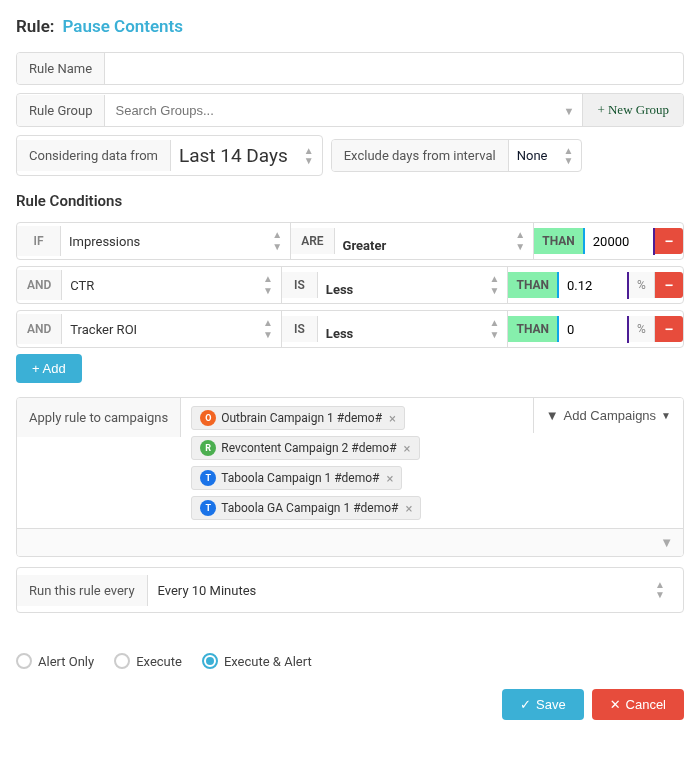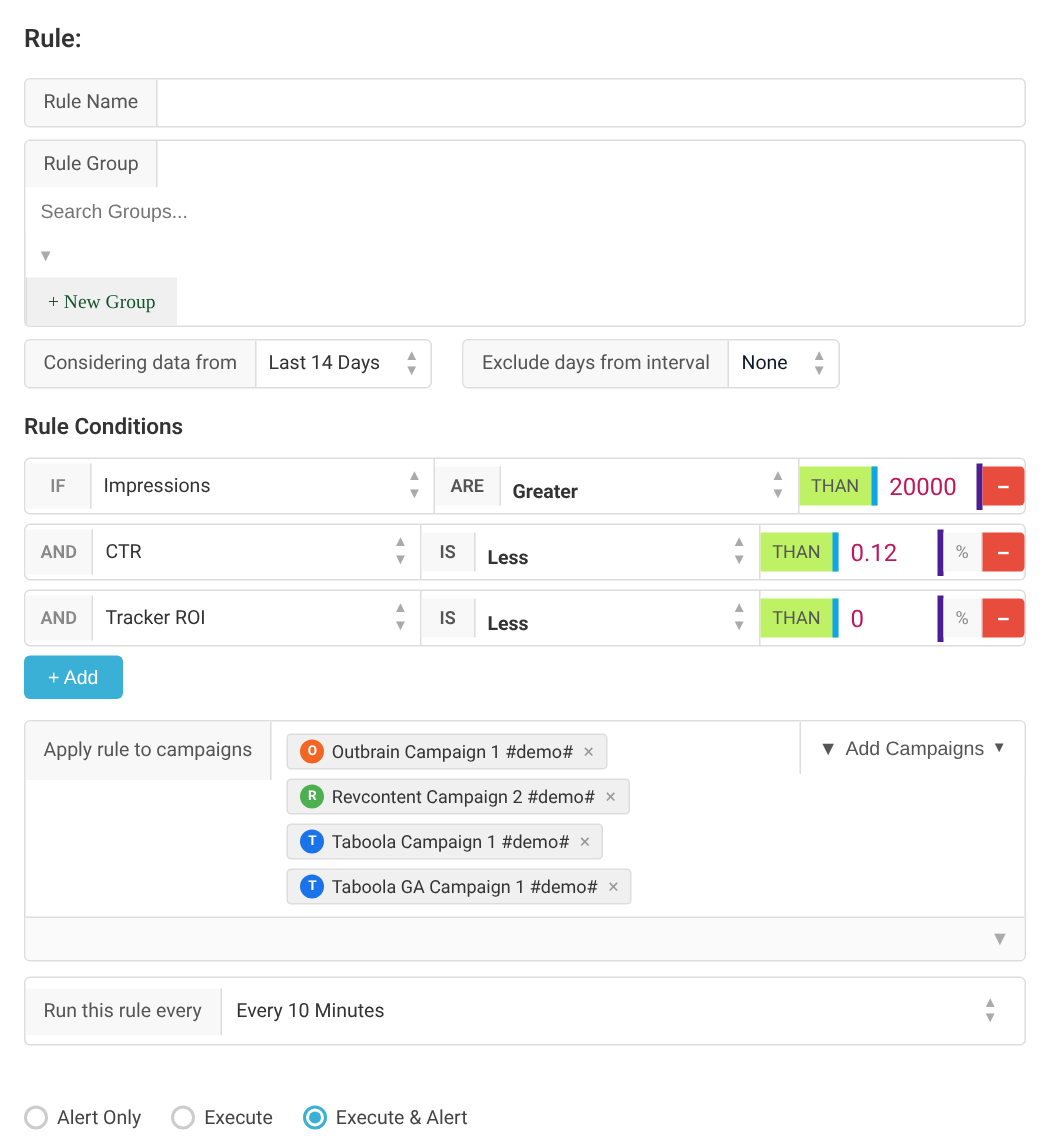--- a/index.html
+++ b/index.html
@@ -51,26 +51,25 @@
     .rule-name-input {
       flex: 1;
       padding: 8px 10px;
       border: none;
       outline: none;
       font-size: 13px;
       color: #333;
     }
     .rule-group-row {
       display: flex;
-      align-items: flex-start;
+      align-items: flex-end;
       border: 1px solid #ddd;
       border-radius: 4px;
       margin-bottom: 8px;
       overflow: hidden;
-      flex-direction: column;
     }
     .rule-group-search {
       flex: 1;
       padding: 8px 10px;
       border: none;
       outline: none;
       font-size: 13px;
       color: #aaa;
     }
     .new-group-btn {
@@ -94,21 +93,21 @@
       align-items: center;
       gap: 0;
       margin-bottom: 16px;
     }
     .data-from-segment {
       display: flex;
       align-items: center;
       border: 1px solid #ddd;
       border-radius: 4px;
       overflow: hidden;
-      margin-right: 20px;
+      margin-right: 8px;
     }
     .segment-label {
       background: #f8f8f8;
       padding: 8px 12px;
       border-right: 1px solid #ddd;
       color: #555;
       font-size: 13px;
       white-space: nowrap;
     }
     .segment-arrows {
@@ -180,32 +179,32 @@
       padding: 6px 8px;
       font-weight: bold;
     }
     .cond-compare-text {
       flex: 1;
       font-size: 13px;
       color: #333;
     }
     .cond-than {
       padding: 6px 8px;
-      border-right: 4px solid #0ea5e9;
+      border-right: 2px solid #0ea5e9;
       font-size: 12px;
-      font-weight: 400;
+      font-weight: 700;
       color: #555;
-      background: #bef264;
+      background: #86efac;
     }
     .cond-value {
       padding: 6px 8px;
-      border-right: 4px solid #4c1d95;
+      border-right: 2px solid #4c1d95;
       min-width: 70px;
-      font-size: 16px;
-      color: #be185d;
+      font-size: 13px;
+      color: #000000;
     }
     .cond-unit {
       padding: 6px 8px;
       border-right: 1px solid #ddd;
       font-size: 12px;
       color: #888;
       background: #f8f8f8;
       min-width: 24px;
       text-align: center;
     }
@@ -398,40 +397,41 @@
       gap: 5px;
     }
   </style>
 </head>
 <body>
 
 <div class="page-container">
   
   <div class="rule-header">
     <span class="rule-header-label">Rule:</span>
+    <span class="rule-header-title">Pause Contents</span>
   </div>
 
   
   <div class="form-row">
     <span class="form-row-label">Rule Name</span>
   </div>
 
   
   <div class="rule-group-row">
     <span class="form-row-label">Rule Group</span>
     <input class="rule-group-search" type="text" placeholder="Search Groups..." style="">
     <span class="chevron-down">▼</span>
     <button class="new-group-btn">+ New Group</button>
   </div>
 
   
   <div class="data-from-row">
     <div class="data-from-segment">
       <span class="segment-label">Considering data from</span>
-      <span style="padding:8px 8px; font-size:13px; color:#333;">Last 14 Days</span>
+      <span style="padding:8px 8px; font-size:19px; color:#333;">Last 14 Days</span>
       <div class="segment-arrows">
         <span>▲</span>
         <span>▼</span>
       </div>
     </div>
     <div class="data-from-segment">
       <span class="segment-label">Exclude days from interval</span>
       <span style="padding:8px 8px; font-size:13px; color:#0f172a;">None</span>
       <div class="segment-arrows">
         <span>▲</span>

